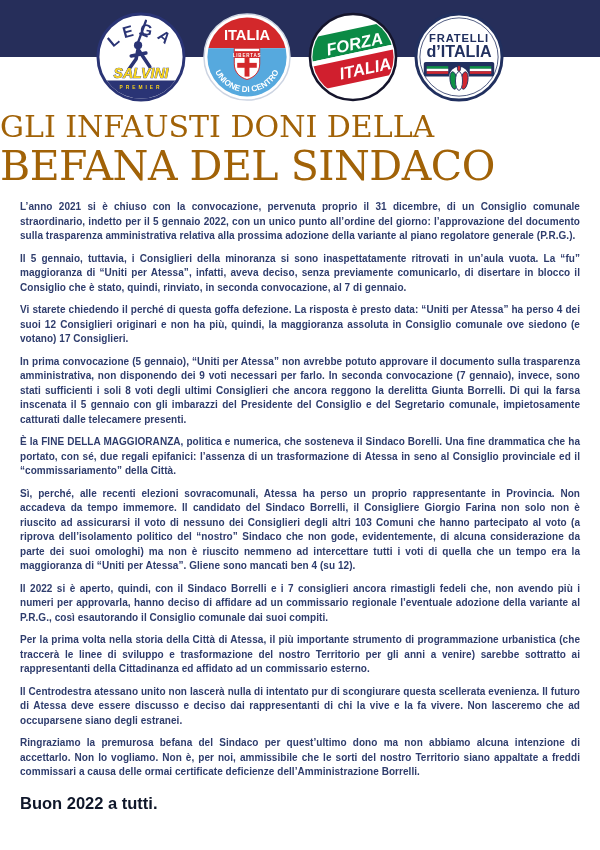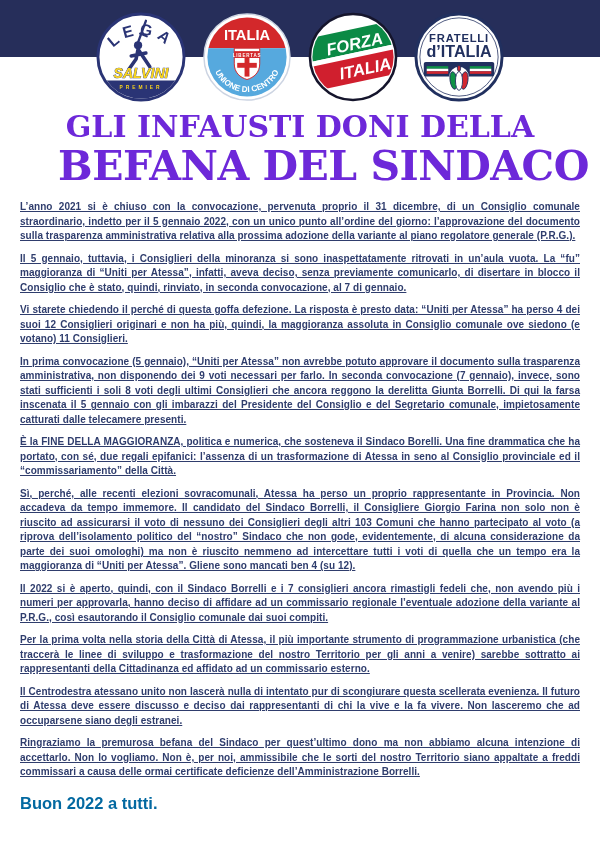--- a/index.html
+++ b/index.html
@@ -6,32 +6,32 @@
   .page{
     position:relative;width:600px;height:850px;background:#ffffff;
     overflow:hidden;font-family:"Liberation Sans",sans-serif;
   }
   .top-band{position:absolute;top:0;left:0;width:600px;height:57px;background:#262e5a;}
   .logos-row{position:absolute;top:11px;left:0;width:600px;display:flex;justify-content:center;gap:16px;}
   .logo{width:90px;height:92px;}
   .logo svg{display:block;}
   .content{position:relative;padding-top:112px;}
   .title{
-    text-align:center;color:#6d28d9;font-family:"DejaVu Serif",serif;font-weight:bold;
+    text-align:left;color:#a16207;font-family:"DejaVu Serif",serif;font-weight:normal;
     margin:0;line-height:1;letter-spacing:0px;
   }
   .title-1{font-size:30px;}
-  .title-2{font-size:41px;margin-top:4px;letter-spacing:-0.5px;padding-left:47px;}
+  .title-2{font-size:41px;margin-top:4px;letter-spacing:-0.5px;}
   .body-text{padding:0 20px;margin-top:13px;}
   .body-text p{
     margin:0 0 8px 0;text-align:justify;color:#2f3d6d;
-    font-size:10px;line-height:14.5px;font-weight:600;letter-spacing:0.05px;text-decoration:underline;
+    font-size:10px;line-height:14.5px;font-weight:600;letter-spacing:0.05px;
   }
   .closing{
-    padding:0 20px;margin-top:14px;color:#0369a1;font-weight:bold;font-size:16.5px;
+    padding:0 20px;margin-top:14px;color:#0f172a;font-weight:bold;font-size:16.5px;
   }
   .svgtxt{font-family:"Liberation Sans",sans-serif;font-weight:bold;}
 </style>
 </head>
 <body>
 
 <div class="page">
 
   <div class="top-band"></div>
 
@@ -137,21 +137,21 @@
 
   </div>
 
   <div class="content">
     <h1 class="title title-1">GLI INFAUSTI DONI DELLA</h1>
     <h1 class="title title-2">BEFANA DEL SINDACO</h1>
 
     <div class="body-text">
       <p>L’anno 2021 si è chiuso con la convocazione, pervenuta proprio il 31 dicembre, di un Consiglio comunale straordinario, indetto per il 5 gennaio 2022, con un unico punto all’ordine del giorno: l’approvazione del documento sulla trasparenza amministrativa relativa alla prossima adozione della variante al piano regolatore generale (P.R.G.).</p>
       <p>Il 5 gennaio, tuttavia, i Consiglieri della minoranza si sono inaspettatamente ritrovati in un’aula vuota. La “fu” maggioranza di “Uniti per Atessa”, infatti, aveva deciso, senza previamente comunicarlo, di disertare in blocco il Consiglio che è stato, quindi, rinviato, in seconda convocazione, al 7 di gennaio.</p>
-      <p>Vi starete chiedendo il perché di questa goffa defezione. La risposta è presto data: “Uniti per Atessa” ha perso 4 dei suoi 12 Consiglieri originari e non ha più, quindi, la maggioranza assoluta in Consiglio comunale ove siedono (e votano) 11 Consiglieri.</p>
+      <p>Vi starete chiedendo il perché di questa goffa defezione. La risposta è presto data: “Uniti per Atessa” ha perso 4 dei suoi 12 Consiglieri originari e non ha più, quindi, la maggioranza assoluta in Consiglio comunale ove siedono (e votano) 17 Consiglieri.</p>
       <p>In prima convocazione (5 gennaio), “Uniti per Atessa” non avrebbe potuto approvare il documento sulla trasparenza amministrativa, non disponendo dei 9 voti necessari per farlo. In seconda convocazione (7 gennaio), invece, sono stati sufficienti i soli 8 voti degli ultimi Consiglieri che ancora reggono la derelitta Giunta Borrelli. Di qui la farsa inscenata il 5 gennaio con gli imbarazzi del Presidente del Consiglio e del Segretario comunale, impietosamente catturati dalle telecamere presenti.</p>
       <p>È la FINE DELLA MAGGIORANZA, politica e numerica, che sosteneva il Sindaco Borelli. Una fine drammatica che ha portato, con sé, due regali epifanici: l’assenza di un trasformazione di Atessa in seno al Consiglio provinciale ed il “commissariamento” della Città.</p>
       <p>Sì, perché, alle recenti elezioni sovracomunali, Atessa ha perso un proprio rappresentante in Provincia. Non accadeva da tempo immemore. Il candidato del Sindaco Borrelli, il Consigliere Giorgio Farina non solo non è riuscito ad assicurarsi il voto di nessuno dei Consiglieri degli altri 103 Comuni che hanno partecipato al voto (a riprova dell’isolamento politico del “nostro” Sindaco che non gode, evidentemente, di alcuna considerazione da parte dei suoi omologhi) ma non è riuscito nemmeno ad intercettare tutti i voti di quella che un tempo era la maggioranza di “Uniti per Atessa”. Gliene sono mancati ben 4 (su 12).</p>
       <p>Il 2022 si è aperto, quindi, con il Sindaco Borrelli e i 7 consiglieri ancora rimastigli fedeli che, non avendo più i numeri per approvarla, hanno deciso di affidare ad un commissario regionale l’eventuale adozione della variante al P.R.G., così esautorando il Consiglio comunale dai suoi compiti.</p>
       <p>Per la prima volta nella storia della Città di Atessa, il più importante strumento di programmazione urbanistica (che traccerà le linee di sviluppo e trasformazione del nostro Territorio per gli anni a venire) sarebbe sottratto ai rappresentanti della Cittadinanza ed affidato ad un commissario esterno.</p>
       <p>Il Centrodestra atessano unito non lascerà nulla di intentato pur di scongiurare questa scellerata evenienza. Il futuro di Atessa deve essere discusso e deciso dai rappresentanti di chi la vive e la fa vivere. Non lasceremo che ad occuparsene siano degli estranei.</p>
       <p>Ringraziamo la premurosa befana del Sindaco per quest’ultimo dono ma non abbiamo alcuna intenzione di accettarlo. Non lo vogliamo. Non è, per noi, ammissibile che le sorti del nostro Territorio siano appaltate a freddi commissari a causa delle ormai certificate deficienze dell’Amministrazione Borrelli.</p>
     </div>
 
     <div class="closing">Buon 2022 a tutti.</div>

